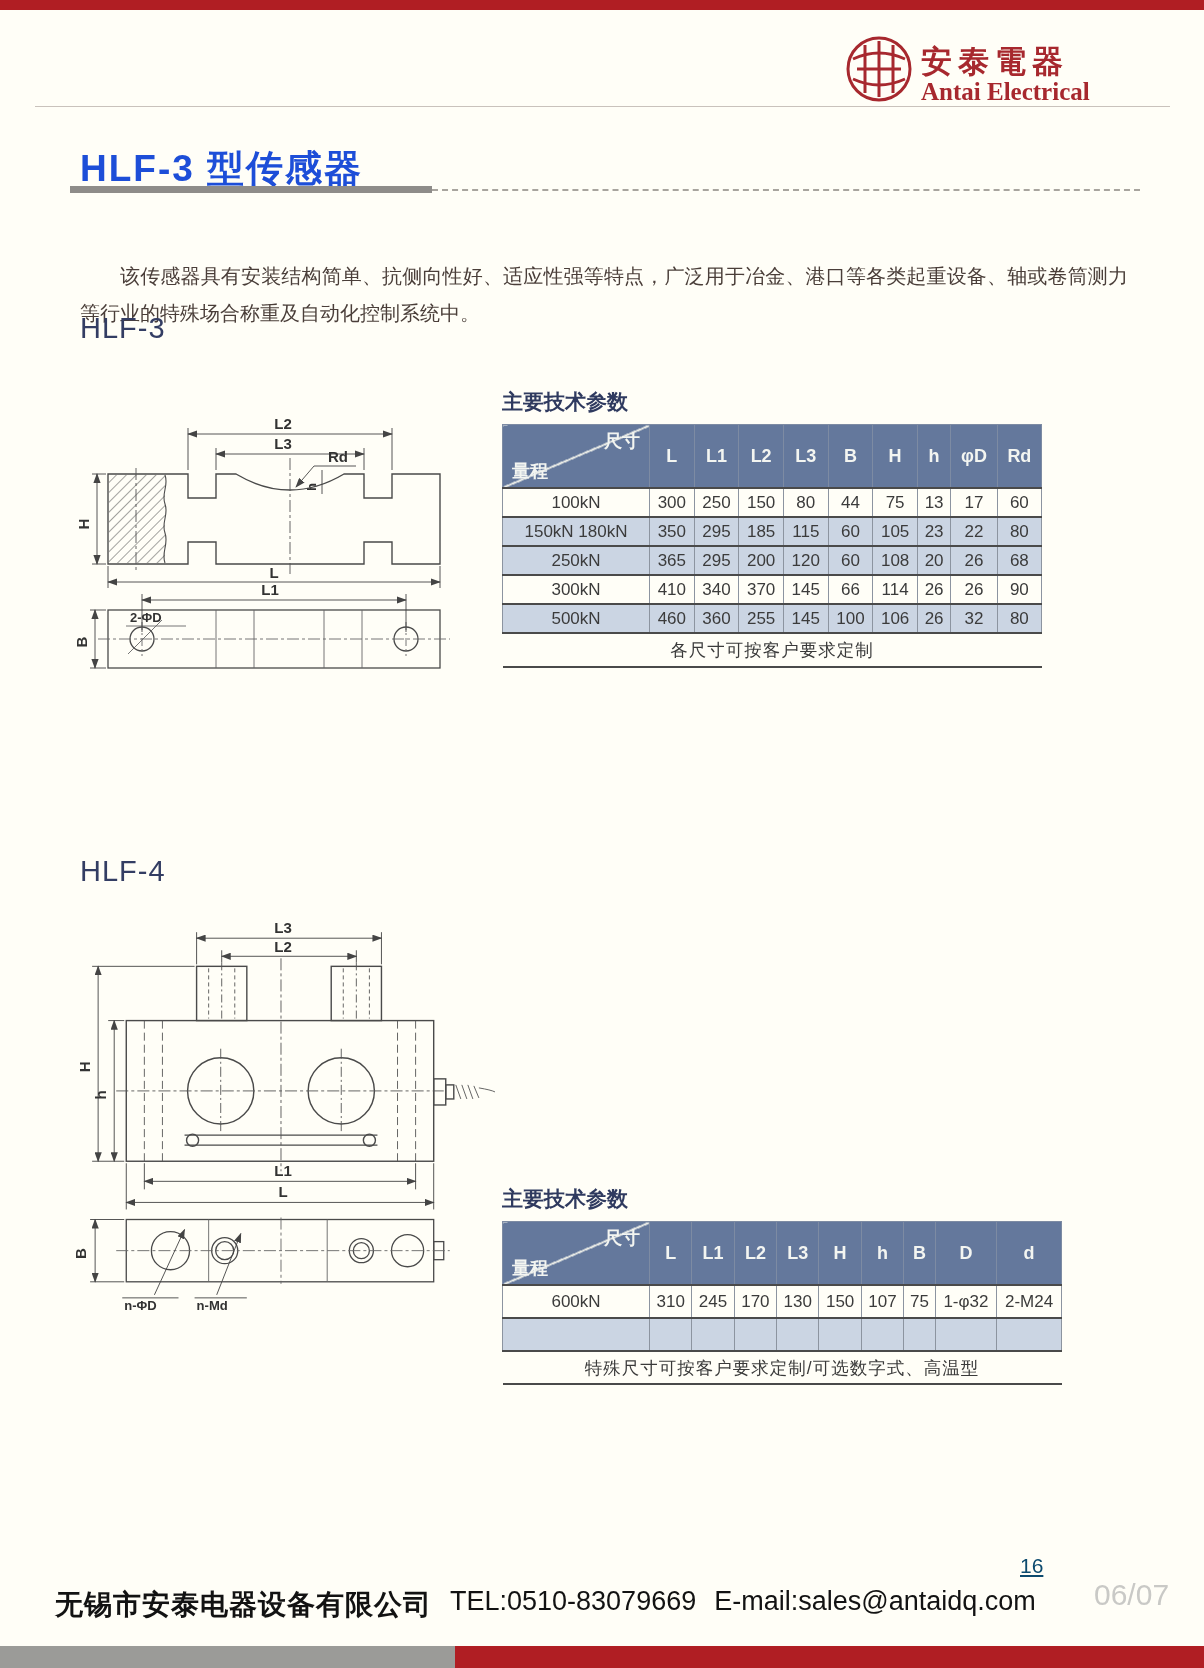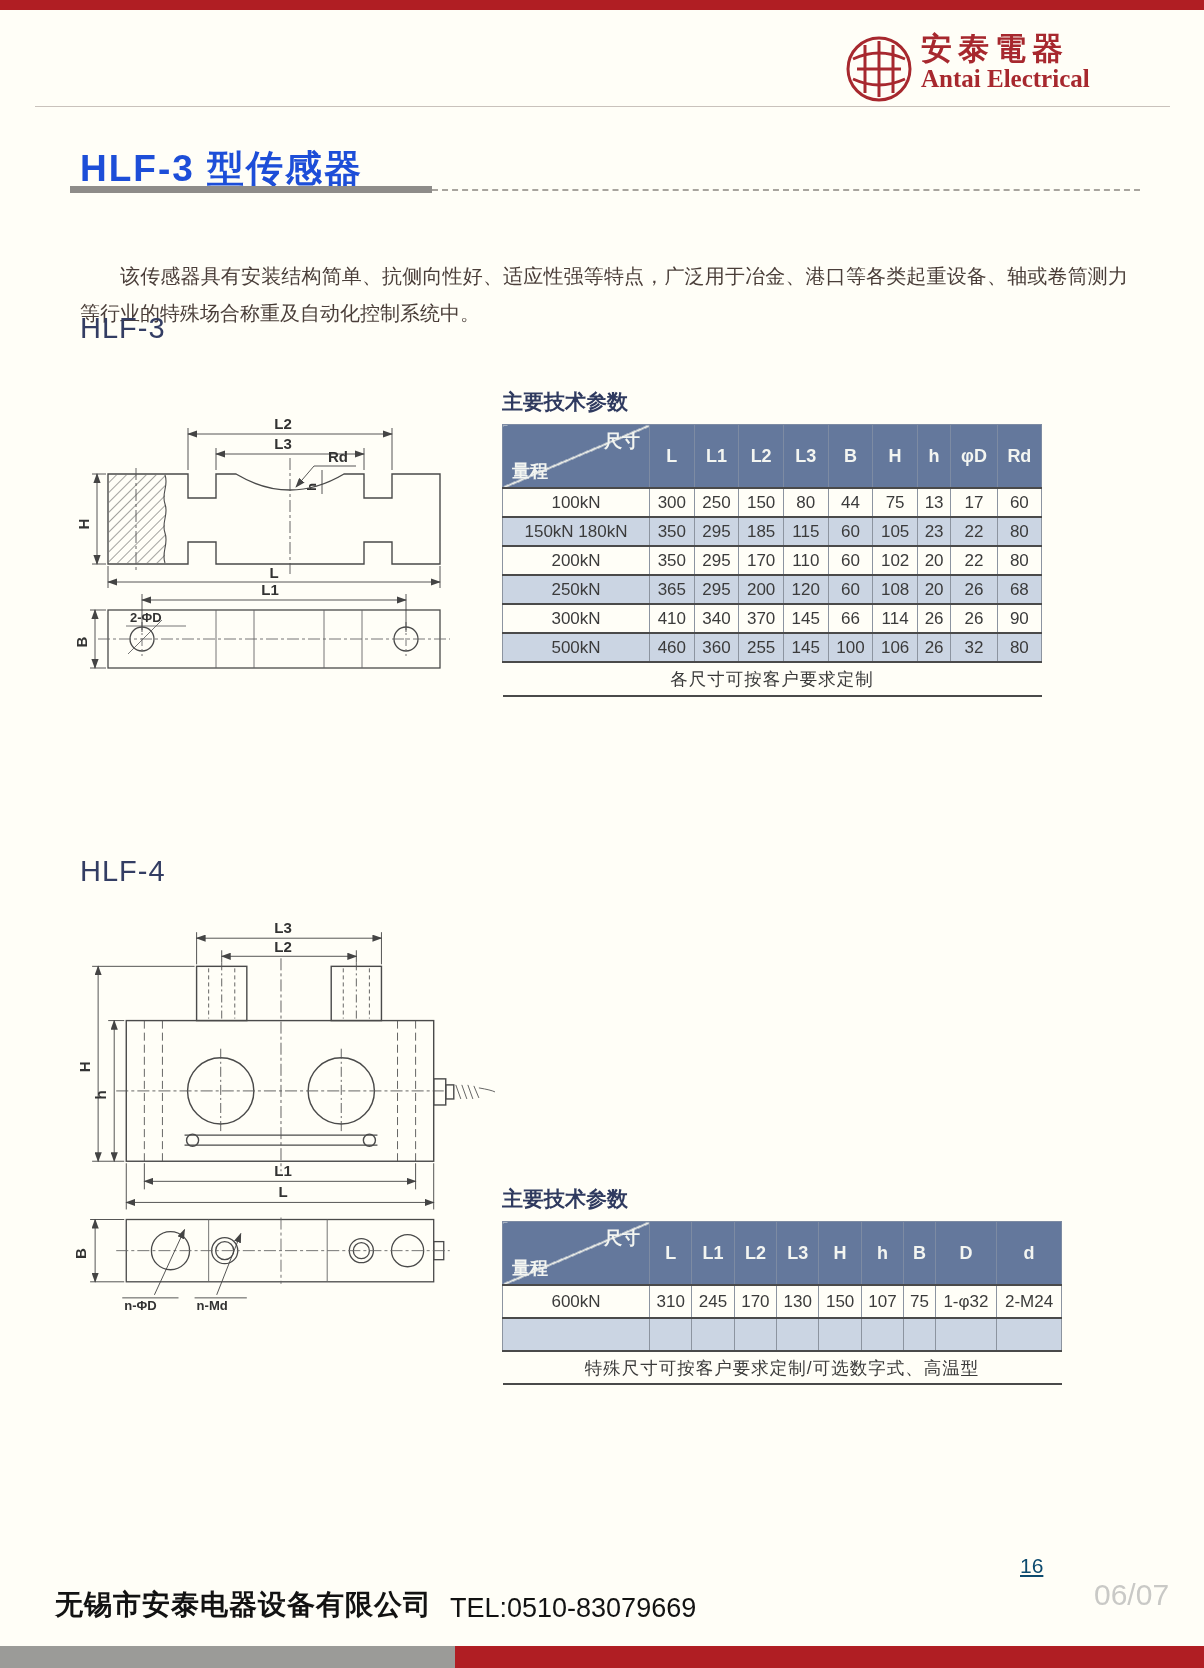--- a/index.html
+++ b/index.html
@@ -6,21 +6,21 @@
   .page{
     position:relative;width:1204px;height:1668px;margin:0 auto;
     background:#fffef7;overflow:hidden;
     font-family:"Liberation Sans",sans-serif;color:#3b3b3b;
   }
   
   .topbar{position:absolute;left:0;top:0;width:1204px;height:10px;background:#b01e23;}
   .botbar-gray{position:absolute;left:0;bottom:0;width:455px;height:22px;background:#9b9b98;}
   .botbar-red{position:absolute;left:455px;bottom:0;width:749px;height:22px;background:#b01e23;}
   
-  .logo{position:absolute;left:843px;top:33px;display:flex;align-items:flex-start;gap:6px;}
+  .logo{position:absolute;left:843px;top:33px;display:flex;align-items:flex-end;gap:6px;}
   .logo-text{display:flex;flex-direction:column;line-height:1.05;}
   .logo-cn{font-family:"Liberation Serif",serif;font-weight:bold;font-size:31px;color:#a7282e;letter-spacing:6px;}
   .logo-en{font-family:"Liberation Serif",serif;font-weight:bold;font-size:25px;color:#a7282e;}
   .head-rule{position:absolute;left:35px;top:106px;width:1135px;height:1px;background:#c9c2bc;}
   
   .title{position:absolute;left:80px;top:144px;font-size:37px;font-weight:bold;color:#1d4ed8;letter-spacing:2px;}
   .title-bar{position:absolute;left:70px;top:186px;width:362px;height:7px;background:#8e8c89;}
   .title-dash{position:absolute;left:432px;top:189px;width:708px;border-top:2px dashed #a8a49e;}
   
   .intro{position:absolute;left:80px;top:238px;width:1048px;font-size:20px;line-height:37px;color:#4a3e39;text-indent:2em;text-align:justify;}
@@ -54,21 +54,21 @@
   }
   #hlf4-table td{height:31px;}
   #hlf4-table td.range{width:108px;}
   
   .diagram{position:absolute;}
   .diagram svg{display:block;}
   .dg-t{font-family:"Liberation Sans",sans-serif;font-size:15px;font-weight:bold;fill:#333;}
   .dg-s{font-family:"Liberation Sans",sans-serif;font-size:13px;font-weight:bold;fill:#333;}
   
   .pagenum{position:absolute;left:1020px;top:1554px;font-size:21px;color:#0c4a6e;text-decoration:underline;}
-  .footer{position:absolute;left:55px;top:1586px;display:flex;align-items:flex-end;gap:18px;white-space:nowrap;}
+  .footer{position:absolute;left:55px;top:1586px;display:flex;align-items:flex-start;gap:18px;white-space:nowrap;}
   .f-company{font-size:28px;font-weight:bold;color:#121212;letter-spacing:1px;}
   .f-tel,.f-mail{font-size:27px;color:#121212;}
   .f-edition{position:absolute;left:1094px;top:1578px;font-size:30px;color:#c9c9c6;}
 </style>
 </head>
 <body>
 
 <div class="page">
 
   <div class="topbar"></div>
@@ -212,32 +212,20 @@
           <td>350</td>
           <td>295</td>
           <td>185</td>
           <td>115</td>
           <td>60</td>
           <td>105</td>
           <td>23</td>
           <td>22</td>
           <td>80</td>
         </tr>
-        <tr>
-          <td class="range">200kN</td>
-          <td>350</td>
-          <td>295</td>
-          <td>170</td>
-          <td>110</td>
-          <td>60</td>
-          <td>102</td>
-          <td>20</td>
-          <td>22</td>
-          <td>80</td>
-        </tr>
         <tr class="alt">
           <td class="range">250kN</td>
           <td>365</td>
           <td>295</td>
           <td>200</td>
           <td>120</td>
           <td>60</td>
           <td>108</td>
           <td>20</td>
           <td>26</td>
@@ -422,19 +410,20 @@
           <td colspan="10" class="note">特殊尺寸可按客户要求定制/可选数字式、高温型</td>
         </tr>
       </tfoot>
     </table>
 
   <div class="pagenum">16</div>
 
   <div class="footer">
     <span class="f-company">无锡市安泰电器设备有限公司</span>
     <span class="f-tel">TEL:0510-83079669</span>
+    <span class="f-mail">E-mail:sales@antaidq.com</span>
   </div>
   <div class="f-edition">06/07</div>
 
   <div class="botbar-gray"></div>
   <div class="botbar-red"></div>
 
 </div>
 
 </body></html>

